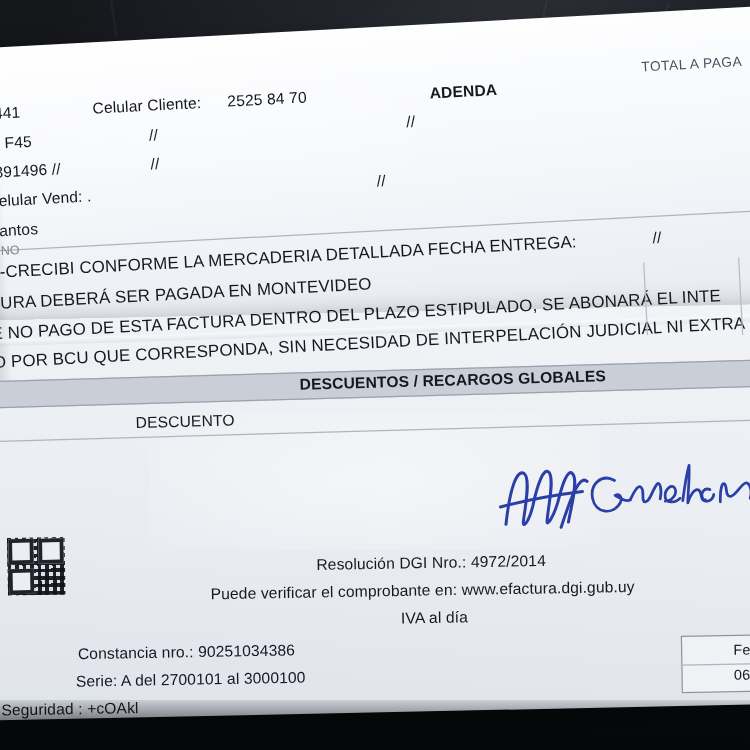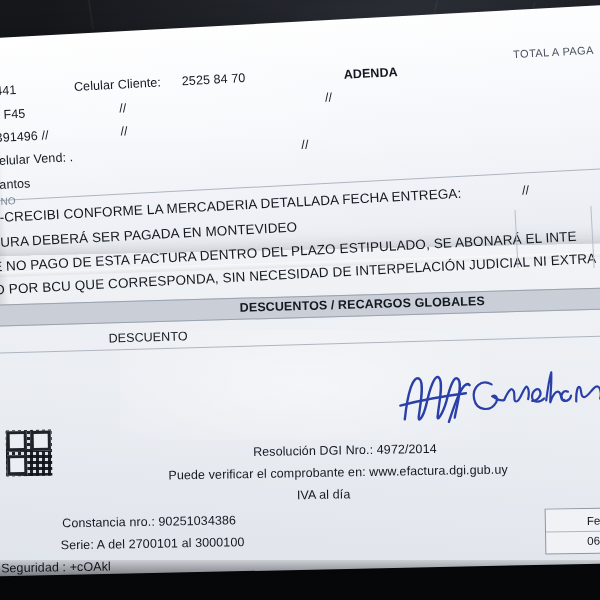--- a/index.html
+++ b/index.html
@@ -298,21 +298,21 @@
 
   <div class="qr">
     <div class="qr-eye" style="left:1px;top:1px;"></div>
     <div class="qr-eye" style="right:1px;top:1px;"></div>
     <div class="qr-eye" style="left:1px;bottom:1px;"></div>
   </div>
 
   <div class="block-bottom">
     <div class="txt md center" style="left:290px;top:14px;">Resolución DGI Nro.: 4972/2014</div>
     <div class="txt md center" style="left:205px;top:36px;">Puede verificar el comprobante en: www.efactura.dgi.gub.uy</div>
-    <div class="txt md center" style="left:333px;top:58px;">IVA al día</div>
+    <div class="txt md center" style="left:357px;top:58px;">IVA al día</div>
     <div class="txt md" style="left:98px;top:82px;">Constancia nro.: 90251034386</div>
     <div class="txt md" style="left:96px;top:104px;">Serie: A del 2700101 al 3000100</div>
     <div class="txt md" style="left:36px;top:126px;">Seguridad : +cOAkl</div>
   </div>
 
   <div class="fecha-box">
     <div class="txt sm" style="left:6px;top:6px;">Fecha d</div>
     <div class="band-line" style="left:0;top:22px;width:70px;"></div>
     <div class="txt sm" style="left:6px;top:26px;">06</div>
   </div>

